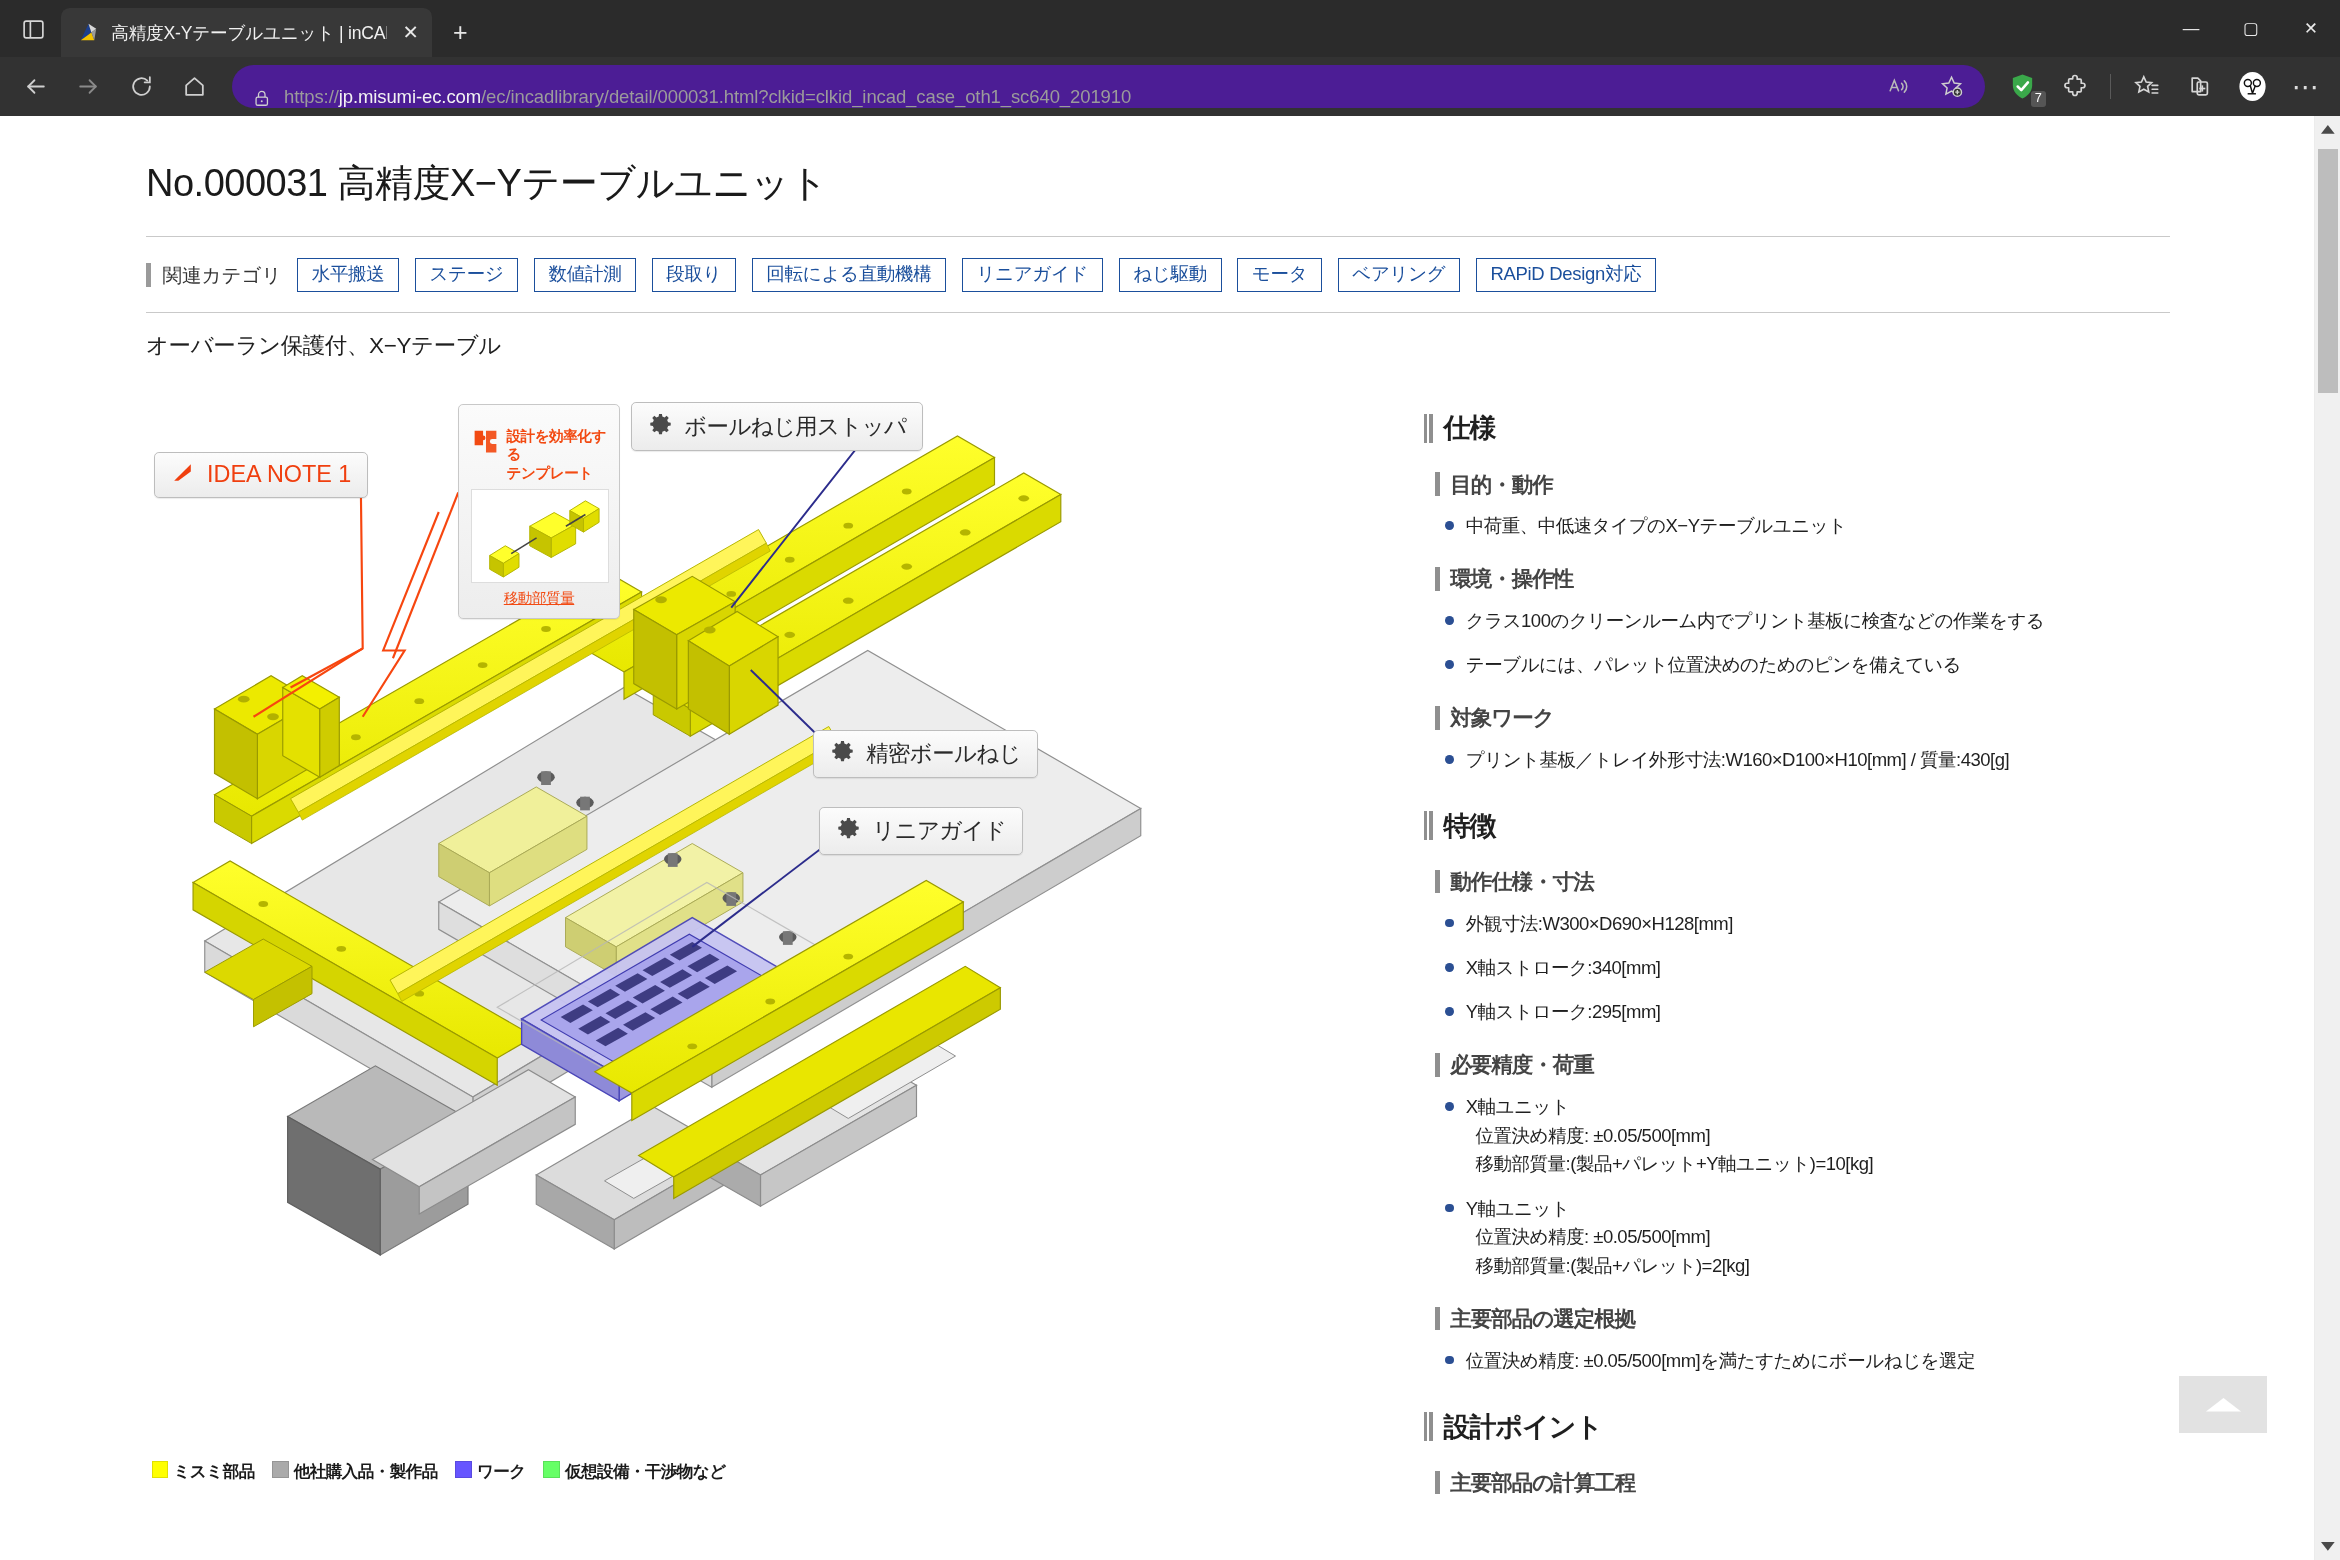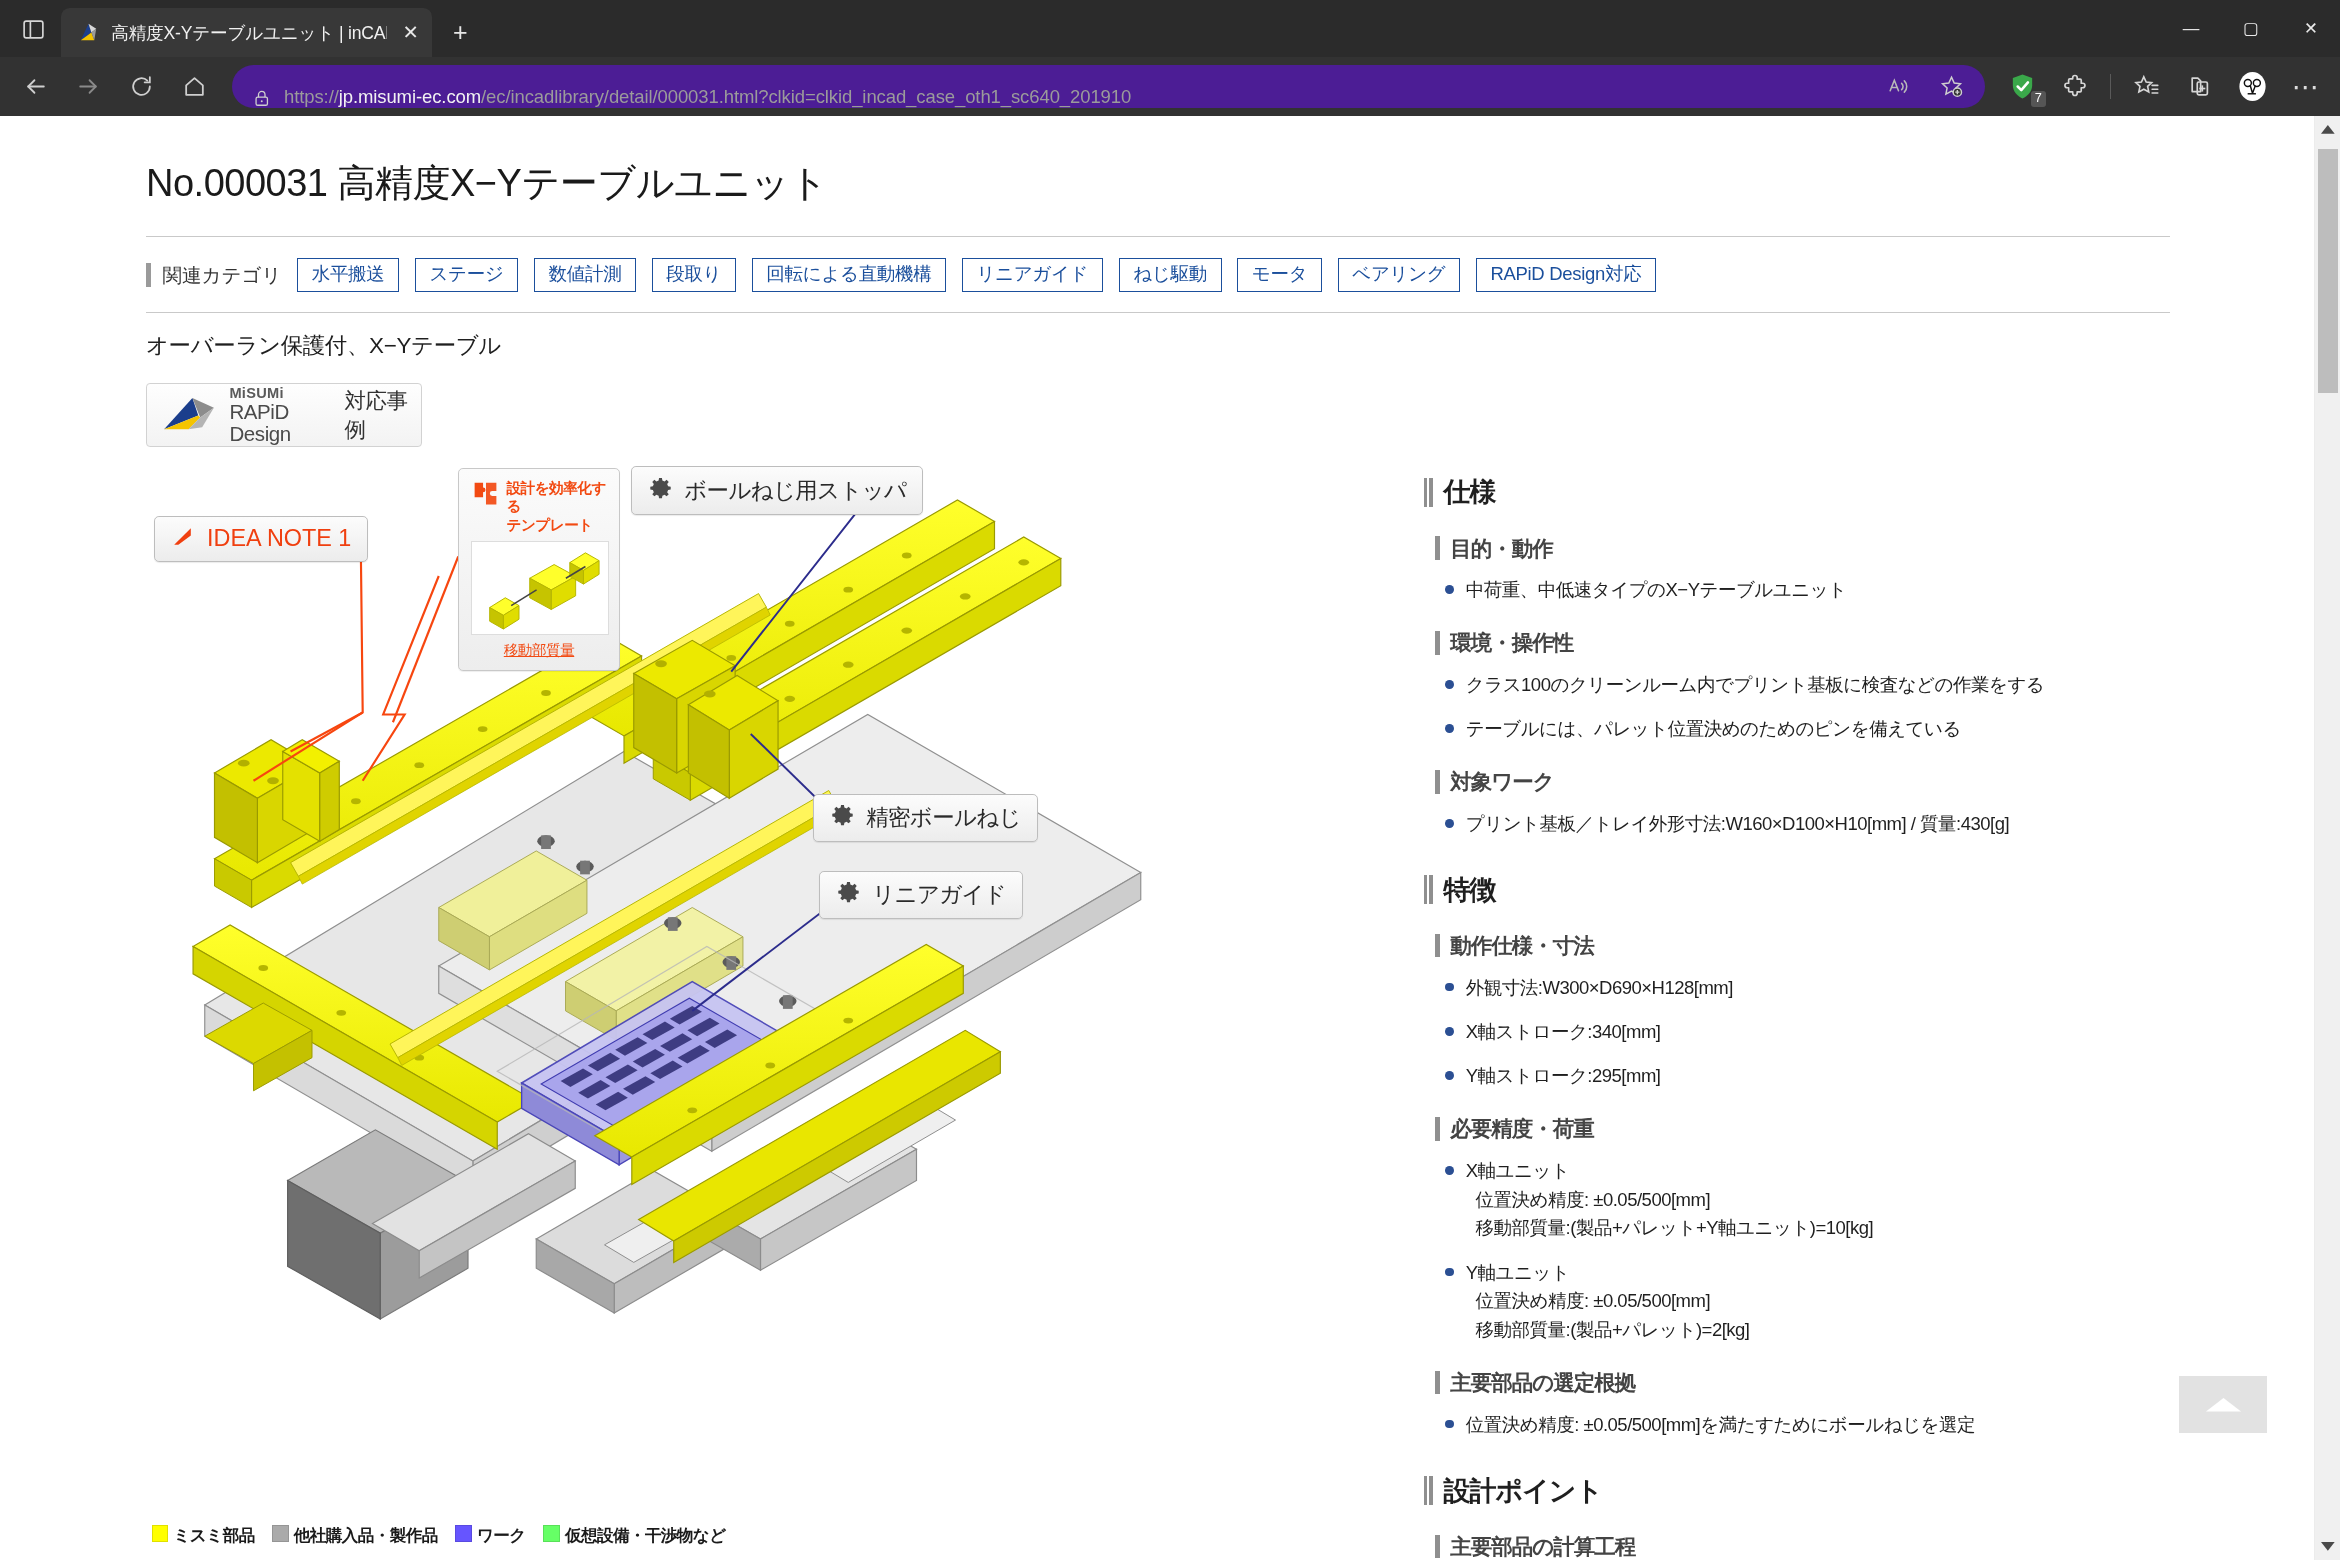--- a/index.html
+++ b/index.html
@@ -114,21 +114,21 @@
     white-space: nowrap;
   }
   .callout .lbl { font-size: 22.4px; color: #2a2a2a; letter-spacing: -0.6px; }
   .callout.idea .lbl { color:#f03f0f; font-size: 23.4px; letter-spacing: 0px; }
 
   .tplbox {
     position:absolute; border:1px solid #c8c8c8; border-radius:4.9px;
     background: linear-gradient(#fbfbfb,#ededed); padding: 9.8px 11.7px 9.8px 11.7px;
     width: 162px; box-shadow: 0 1px 1px rgba(0,0,0,.07);
   }
-  .tplhead { display:flex; gap:6.8px; align-items:flex-start; }
+  .tplhead { display:flex; gap:6.8px; align-items:flex-start;margin-top:12px; }
   .tpltxt { font-size:14.6px; font-weight:bold; color:#f24a12; line-height:1.25; letter-spacing:-0.5px;}
   .tplthumb { margin-top:6.8px; width:138px; height:94px; background:#fff; border:1px solid #ddd;
      display:flex; align-items:center; justify-content:center;}
   .tpllink { margin-top:6.8px; text-align:center; font-size:14.6px; color:#f24a12; text-decoration: underline; letter-spacing:-0.5px;}
 
   
   .legend { display:flex; align-items:center; gap: 7.8px; margin-top: 3.9px; margin-left: 5.9px; }
   .legitem { display:flex; gap:5px; margin-right: 9.8px;}
   .swatch { width:16.6px; height:16.6px; display:inline-block; border:1px solid rgba(0,0,0,.12); }
   .legtxt { font-size:16.6px; color:#1a1a1a; font-weight: bold; letter-spacing:-0.6px;}
@@ -313,35 +313,20 @@
           <a class="cattag">リニアガイド</a>
           <a class="cattag">ねじ駆動</a>
           <a class="cattag">モータ</a>
           <a class="cattag">ベアリング</a>
           <a class="cattag">RAPiD Design対応</a>
         </div>
         <div class="hr-thin"></div>
 
         <div class="subtitle">オーバーラン保護付、X−Yテーブル</div>
 
-        <div class="rapid-banner">
-          <span class="misumi-logo">
-            <svg width="59" height="41" viewBox="0 0 60 42">
-              <polygon points="5,36 34,4 40,22" fill="#1b3e8c"></polygon>
-              <polygon points="34,4 56,14 42,24" fill="#8c8c8c"></polygon>
-              <polygon points="5,36 40,22 42,24 30,36" fill="#f5c400"></polygon>
-              <polygon points="42,24 56,14 44,34 30,36" fill="#b4b4b4"></polygon>
-            </svg>
-          </span>
-          <span class="rapid-texts">
-            <span class="rapid-top">MiSUMi</span>
-            <span class="rapid-bot">RAPiD Design</span>
-          </span>
-          <span class="rapid-case">対応事例</span>
-        </div>
 
         <div class="main2">
 
           <div class="leftcol">
             <div class="diagram">
 
               <svg class="cad" width="1268" height="1014" viewBox="0 0 1300 1040">
                 <defs>
                   <linearGradient id="ylw" x1="0" y1="0" x2="0" y2="1">
                     <stop offset="0" stop-color="#ffff2b"></stop>

